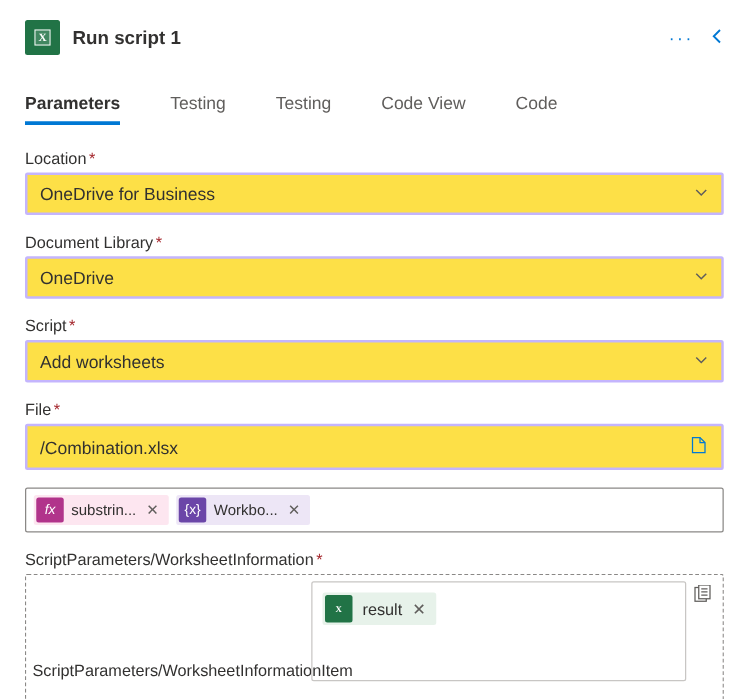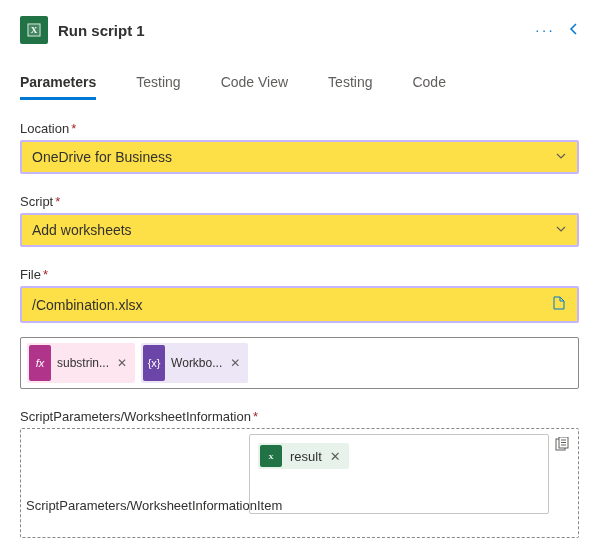--- a/index.html
+++ b/index.html
@@ -64,21 +64,20 @@
     left: 0; right: 0; bottom: 0;
     height: 3px;
     background: #0078d4;
   }
   .field-group { margin-bottom: 14px; }
   .label {
     font-size: 13px;
     color: #323130;
     margin-bottom: 4px;
     display: block;
-    margin-top: 20px;
   }
   .label .req { color: #a4262c; margin-left: 2px; }
   .control {
     border: 2px solid #c4b5fd;
     border-radius: 2px;
     padding: 7px 10px;
     display: flex;
     align-items: center;
     justify-content: space-between;
     background: #fde047;
@@ -100,21 +99,21 @@
   .token {
     display: inline-flex;
     align-items: center;
     gap: 6px;
     border-radius: 2px;
     padding: 2px 6px 2px 2px;
     font-size: 12px;
     color: #323130;
   }
   .token .badge {
-    width: 22px; height: 36px;
+    width: 22px; height: 20px;
     display: flex; align-items: center; justify-content: center;
     border-radius: 2px;
     font-size: 11px;
     color: #fff;
   }
   .token .close { color: #605e5c; cursor: pointer; font-size: 12px; padding: 0 2px; }
   .token.fx { background: #fde6f0; }
   .token.fx .badge { background: #b1348b; font-style: italic; }
   .token.var { background: #ede6f6; }
   .token.var .badge { background: #6b46a8; }
@@ -191,37 +190,48 @@
         <svg width="10" height="14" viewBox="0 0 10 14">
             <polyline points="7,2 2,7 7,12" fill="none" stroke="#0078d4" stroke-width="1.5"></polyline>
           </svg>
       </span>
     </div>
   </div>
 
   <div class="tabs">
     <div class="tab active">Parameters</div>
     <div class="tab">Testing</div>
+    <div class="tab">Testing</div>
     <div class="tab">Code View</div>
-    <div class="tab">Testing</div>
     <div class="tab">Code</div>
   </div>
 
   <div class="field-group">
     <label class="label">
       <span>Location</span><span class="req">*</span>
     </label>
     <div class="control">
       <span class="value">OneDrive for Business</span>
       <span class="chevron"><svg viewBox="0 0 12 12">
             <polyline points="2,4 6,8 10,4" fill="none" stroke="#605e5c" stroke-width="1.2"></polyline>
           </svg></span>
     </div>
   </div>
 
+  <div class="field-group">
+    <label class="label">
+      <span>Document Library</span><span class="req">*</span>
+    </label>
+    <div class="control">
+      <span class="value">OneDrive</span>
+      <span class="chevron"><svg viewBox="0 0 12 12">
+            <polyline points="2,4 6,8 10,4" fill="none" stroke="#605e5c" stroke-width="1.2"></polyline>
+          </svg></span>
+    </div>
+  </div>
 
   <div class="field-group">
     <label class="label">
       <span>Script</span><span class="req">*</span>
     </label>
     <div class="control">
       <span class="value">Add worksheets</span>
       <span class="chevron"><svg viewBox="0 0 12 12">
             <polyline points="2,4 6,8 10,4" fill="none" stroke="#605e5c" stroke-width="1.2"></polyline>
           </svg></span>

